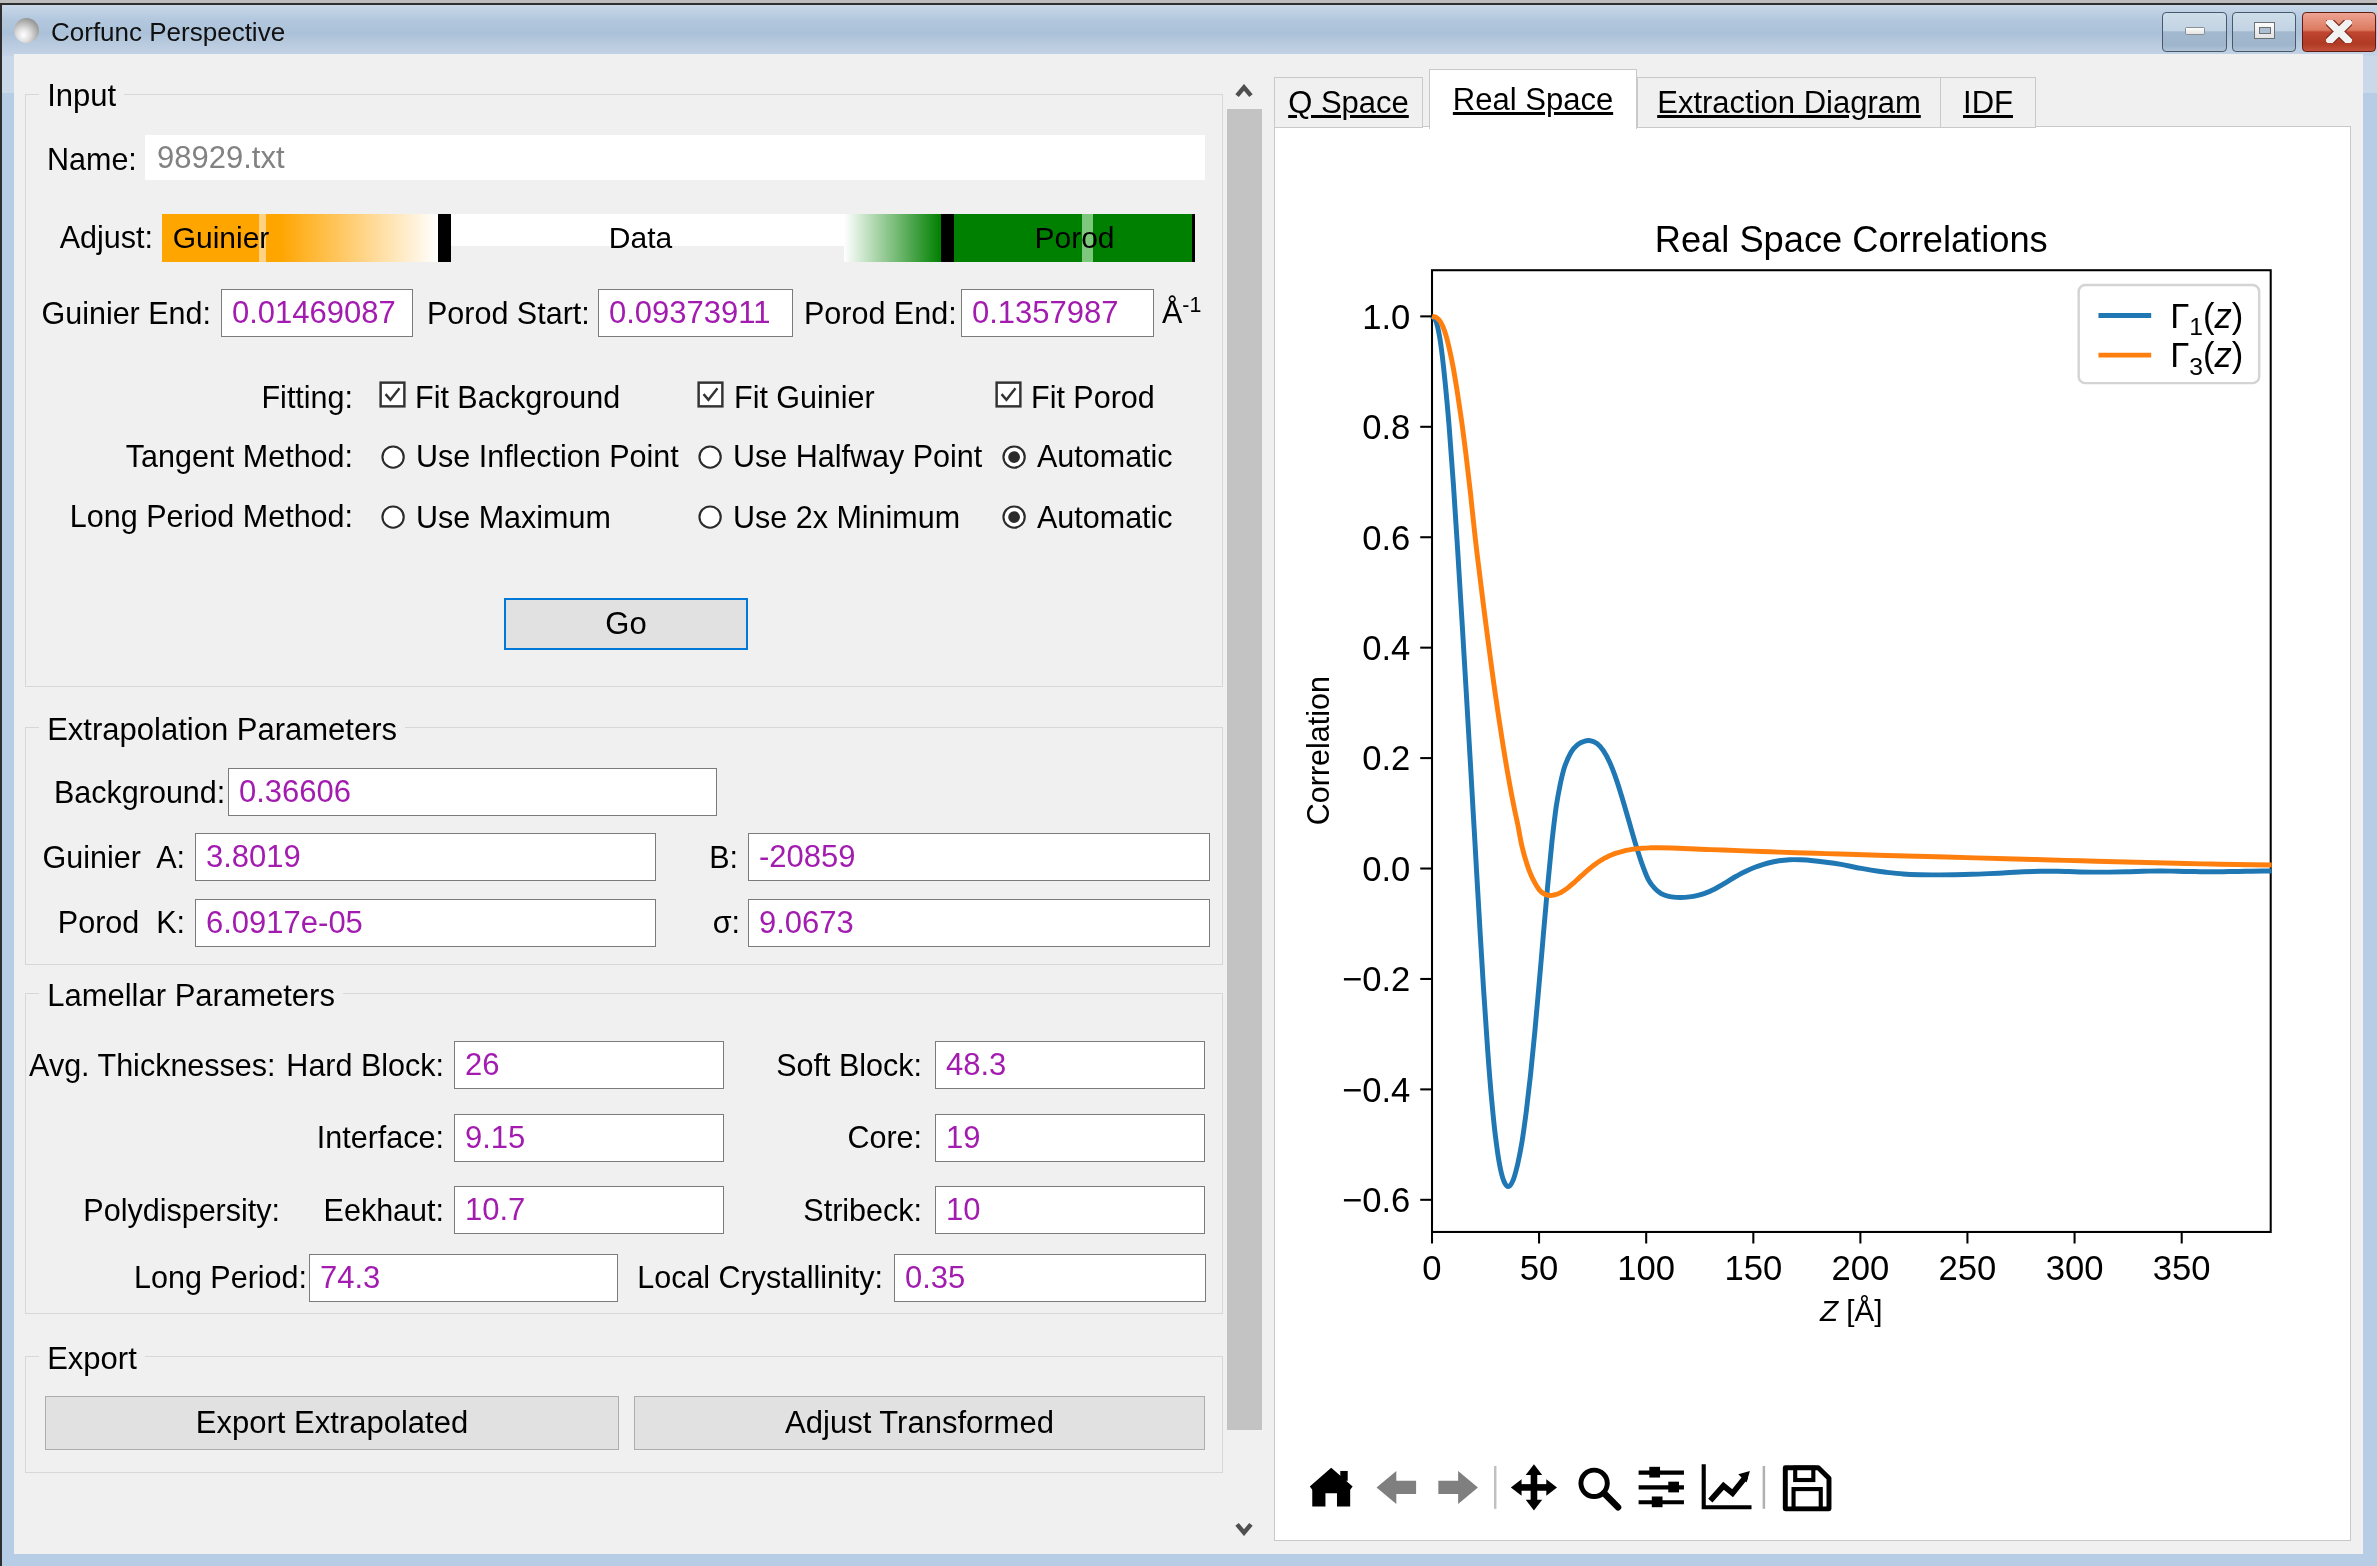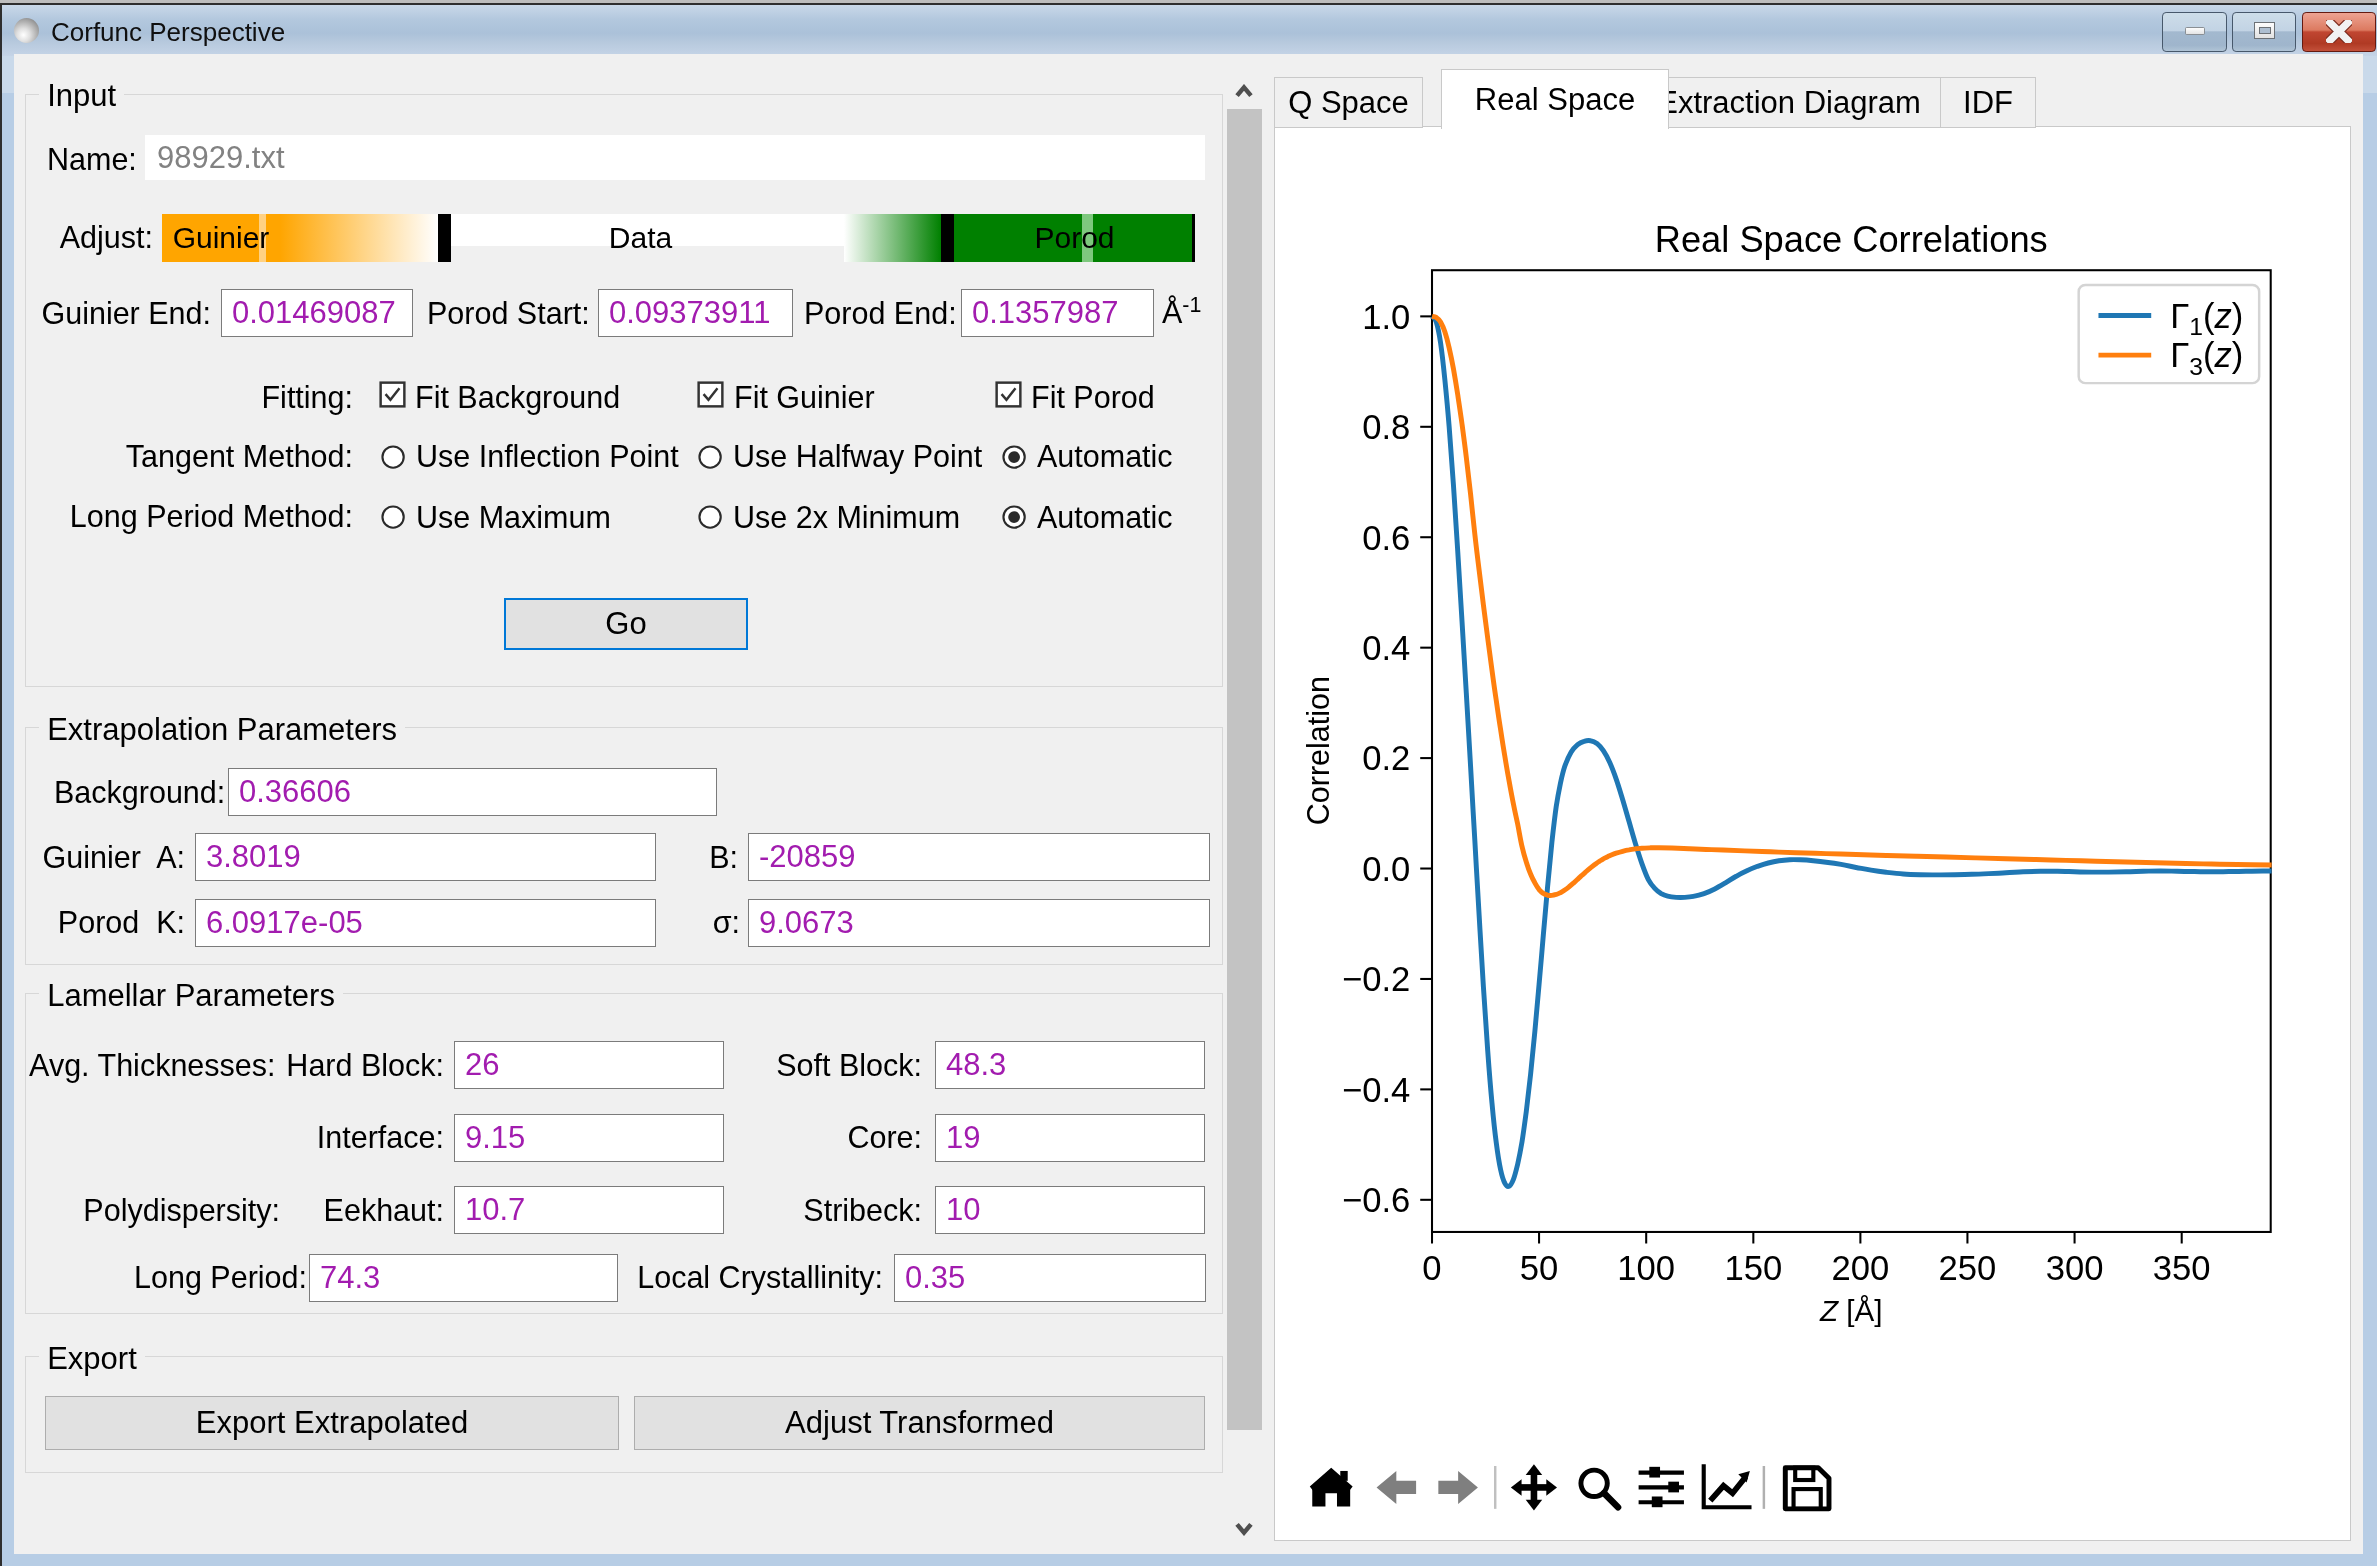--- a/index.html
+++ b/index.html
@@ -6,21 +6,21 @@
 .abs{position:absolute;}
 .lab{position:absolute;font-size:30.5px;color:#000;white-space:nowrap;}
 .rt{text-align:right;}
 .fld{position:absolute;background:#fff;border:1.6px solid #7b7b7b;box-sizing:border-box;
  font-size:31px;color:#a21caf;padding-left:10px;display:flex;align-items:center;}
 .gb{position:absolute;border:1.6px solid #d7d7d7;box-sizing:border-box;}
 .gt{position:absolute;font-size:31px;color:#000;background:#f0f0f0;padding:0 8.2px;white-space:nowrap;}
 .btn{position:absolute;background:#e1e1e1;border:1.6px solid #adadad;box-sizing:border-box;
  font-size:31px;display:flex;align-items:center;justify-content:center;}
 .tab{position:absolute;background:#f0f0f0;border:1.6px solid #c9c9c9;box-sizing:border-box;
- font-size:31px;display:flex;align-items:center;justify-content:center;}
+ font-size:31px;display:flex;align-items:center;justify-content:center;text-decoration:underline;}
 </style></head><body>
 
 <div class="abs" style="left:0;top:0;width:2377px;height:4.1px;background:#bdbdbd;"></div>
 <div class="abs" style="left:0;top:3.3px;width:2377px;height:1563px;background:#2e2e2e;"></div>
 <div class="abs" style="left:1.6px;top:5px;width:2376px;height:1561px;background:#b7cde5;"></div>
 <div class="abs" style="left:1.6px;top:5px;width:2376px;height:51px;
  background:linear-gradient(180deg,#c9d8e9 0%,#b3c8de 28%,#abc1d9 55%,#b8cade 75%,#c5d4e7 100%);"></div>
 <div class="abs" style="left:1.6px;top:56px;width:12.4px;height:37px;background:#c9d9ea;"></div>
 <div class="abs" style="left:2363px;top:56px;width:14px;height:37px;background:#c9d9ea;"></div>
 <div class="abs" style="left:14px;top:54px;width:2349px;height:1500px;background:#f0f0f0;"></div>
@@ -160,21 +160,21 @@
 </svg>
 <div class="abs" style="left:1227px;top:109px;width:35px;height:1321px;background:#c3c3c3;"></div>
 <svg class="abs" style="left:1235px;top:1521px;" width="18" height="15" viewBox="0 0 22 18">
  <path d="M2.5 4 L11 14 L19.5 4" fill="none" stroke="#4f4f4f" stroke-width="5.5"></path>
 </svg>
 
 <div class="abs" style="left:1274px;top:126px;width:1077px;height:1415px;background:#fff;border:1.6px solid #c9c9c9;box-sizing:border-box;"></div>
 <div class="tab" style="left:1274px;top:77px;width:149px;height:51px;">Q Space</div>
 <div class="tab" style="left:1637px;top:77px;width:304px;height:51px;">Extraction Diagram</div>
 <div class="tab" style="left:1940px;top:77px;width:96px;height:51px;">IDF</div>
-<div class="tab" style="left:1429px;top:69px;width:228px;height:60px;background:#fff;border-bottom:none;font-size:31px;margin-left:12px;">Real Space</div>
+<div class="tab" style="left:1429px;top:69px;width:208px;height:60px;background:#fff;border-bottom:none;font-size:31px;">Real Space</div>
 
 <svg class="abs" style="left:1274px;top:126px;" width="1077" height="1415" viewBox="0 0 1306 1717">
 <text x="700" y="153" font-size="44" text-anchor="middle" fill="#000">Real Space Correlations</text>
 <rect x="191.3" y="175" width="1017.7" height="1167" fill="none" stroke="#000" stroke-width="2.5"></rect>
 <line x1="191.3" y1="1342" x2="191.3" y2="1356" stroke="#000" stroke-width="2.5"></line>
     <text x="191.3" y="1400" font-size="42" text-anchor="middle">0</text>
     <line x1="321.2" y1="1342" x2="321.2" y2="1356" stroke="#000" stroke-width="2.5"></line>
     <text x="321.2" y="1400" font-size="42" text-anchor="middle">50</text>
     <line x1="451.2" y1="1342" x2="451.2" y2="1356" stroke="#000" stroke-width="2.5"></line>
     <text x="451.2" y="1400" font-size="42" text-anchor="middle">100</text>

